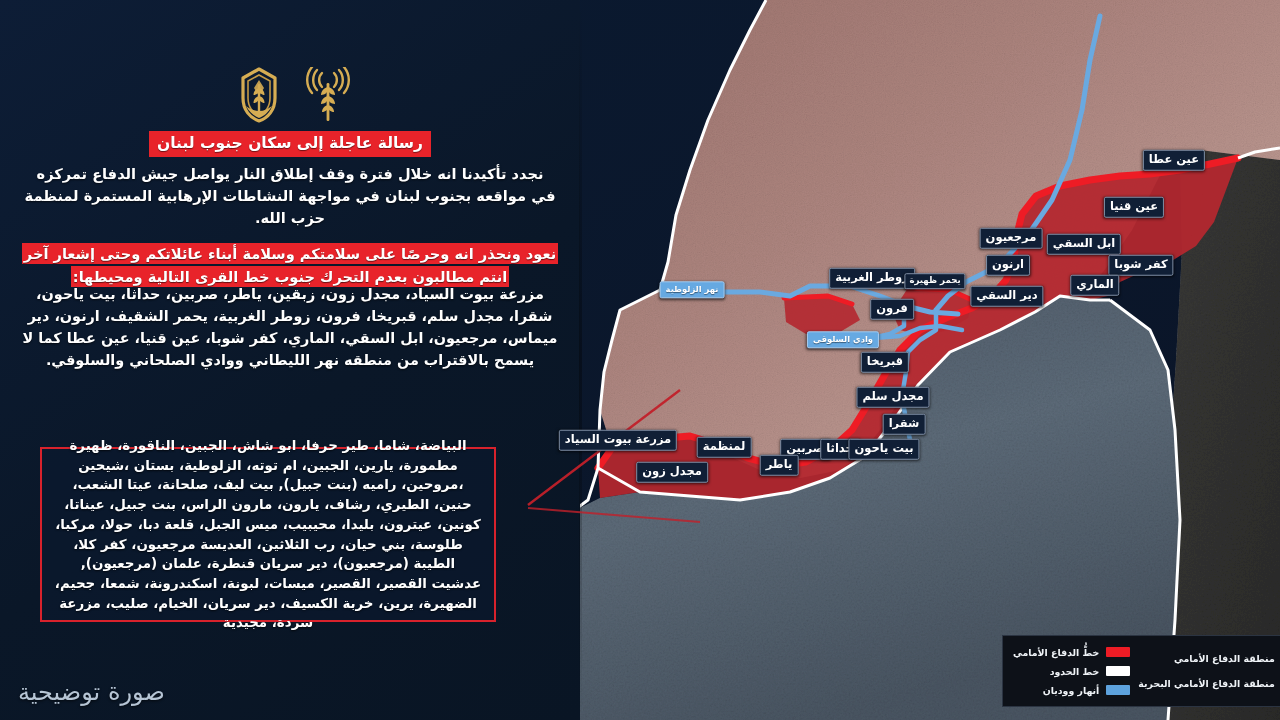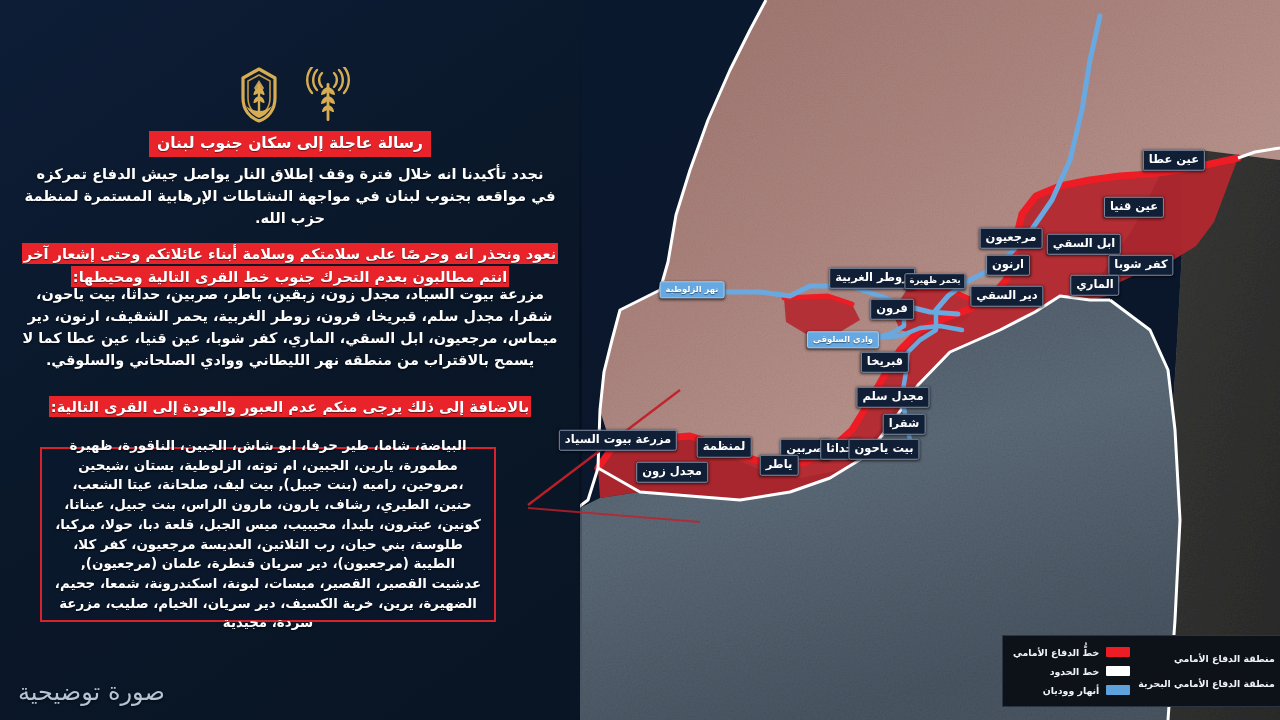--- a/index.html
+++ b/index.html
@@ -306,23 +306,20 @@
     </div>
 
     <div class="para" id="para-1">نجدد تأكيدنا انه خلال فترة وقف إطلاق النار يواصل جيش الدفاع تمركزه في مواقعه بجنوب لبنان في مواجهة النشاطات الإرهابية المستمرة لمنظمة حزب الله.</div>
 
     <div class="para-hl" id="para-2">
       <span class="hl">نعود ونحذر انه وحرصًا على سلامتكم وسلامة أبناء عائلاتكم وحتى إشعار آخر انتم مطالبون بعدم التحرك جنوب خط القرى التالية ومحيطها:</span>
     </div>
 
     <div class="para" id="para-3">مزرعة بيوت السياد، مجدل زون، زبقين، ياطر، صربين، حداثا، بيت ياحون، شقرا، مجدل سلم، قبريخا، فرون، زوطر الغربية، يحمر الشقيف، ارنون، دير ميماس، مرجعيون، ابل السقي، الماري، كفر شوبا، عين قنيا، عين عطا كما لا يسمح بالاقتراب من منطقه نهر الليطاني ووادي الصلحاني والسلوقي.</div>
 
-    <div class="para-hl" id="para-4">
-      <span class="hl">بالاضافة إلى ذلك يرجى منكم عدم العبور والعودة إلى القرى التالية:</span>
-    </div>
 
     <div class="village-box">
       <div class="vb-text">البياضة، شاما، طير حرفا، ابو شاش، الجبين، الناقورة، ظهيرة مطمورة، يارين، الجبين، ام توته، الزلوطية، بستان ،شيحين ،مروحين، راميه (بنت جبيل), بيت ليف، صلحانة، عيتا الشعب، حنين، الطيري، رشاف، يارون، مارون الراس، بنت جبيل، عيناتا، كونين، عيترون، بليدا، محيبيب، ميس الجبل، قلعة دبا، حولا، مركبا، طلوسة، بني حيان، رب الثلاثين، العديسة مرجعيون، كفر كلا، الطيبة (مرجعيون)، دير سريان قنطرة، علمان (مرجعيون), عدشيت القصير، القصير، ميسات، لبونة، اسكندرونة، شمعا، جحيم، الضهيرة، يرين، خربة الكسيف، دير سريان، الخيام، صليب، مزرعة سردة، مجيدية</div>
     </div>
 
     <div class="watermark">صورة توضيحية</div>
   </div>
 
   <div class="legend">
     <div class="legend-col">

